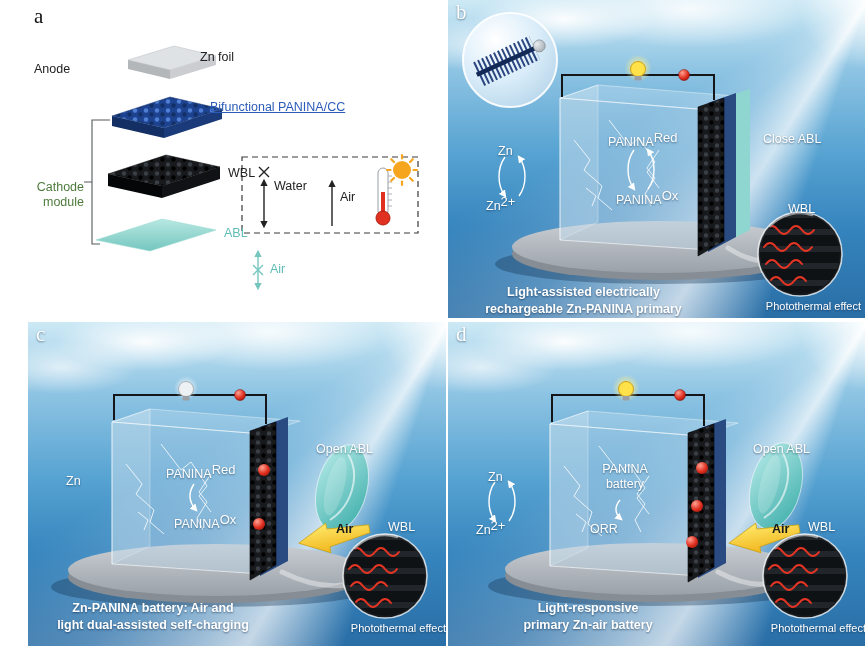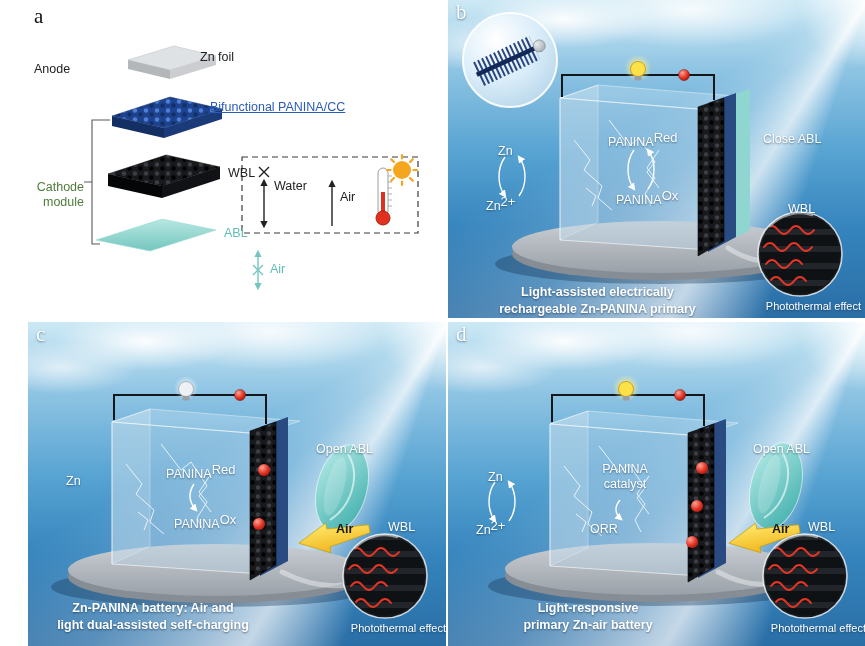--- a/index.html
+++ b/index.html
@@ -280,21 +280,21 @@
       </g>
     </svg>
     <div class="letter" style="left:8px;top:0">b</div>
     <div class="lbl" style="left:50px;top:144px">Zn</div>
     <div class="lbl" style="left:38px;top:198px"><span>Zn</span><span class="sup">2+</span></div>
     <div class="lbl" style="left:160px;top:134px"><span>PANINA</span><span class="sup">Red</span></div>
     <div class="lbl" style="left:168px;top:192px"><span>PANINA</span><span class="sup">Ox</span></div>
     <div class="lbl" style="left:315px;top:132px">Close ABL</div>
     <div class="lbl" style="left:340px;top:202px">WBL</div>
     <div class="ptlabel" style="left:291px;width:122px;top:300px">Photothermal effect</div>
-    <div class="caption" style="left:22px;width:255px;top:284px">
+    <div class="caption" style="left:8px;width:255px;top:284px">
       <div>Light-assisted electrically</div>
       <div>rechargeable Zn-PANINA primary</div>
     </div>
   </section>
 
   <section class="panel panel-c sky">
     <div class="beam"></div>
     <svg class="art" viewBox="0 0 418 324">
       <use href="#pedestal" transform="translate(188,248)"></use>
       <use href="#tank" transform="translate(84,100)"></use>
@@ -343,21 +343,21 @@
       <use href="#abl-blob" transform="translate(328,164)"></use>
       <use href="#air-arrow" transform="translate(310,214)"></use>
       <path d="M270,250 C300,266 328,266 344,252" stroke="rgba(255,255,255,.4)" stroke-width="5" fill="none" stroke-linecap="round"></path>
       <use href="#pt-inset" transform="translate(357,254)"></use>
     </svg>
     <div class="letter" style="left:8px;top:0">d</div>
     <div class="lbl" style="left:40px;top:148px">Zn</div>
     <div class="lbl" style="left:28px;top:200px"><span>Zn</span><span class="sup">2+</span></div>
     <div class="lbl" style="left:132px;width:90px;top:140px;text-align:center">
       <div>PANINA</div>
-      <div>catalyst</div>
+      <div>battery</div>
     </div>
     <div class="lbl" style="left:142px;top:200px">ORR</div>
     <div class="lbl" style="left:305px;top:120px">Open ABL</div>
     <div class="lbl onyellow" style="left:324px;top:200px">Air</div>
     <div class="lbl" style="left:360px;top:198px">WBL</div>
     <div class="ptlabel" style="left:296px;width:122px;top:300px">Photothermal effect</div>
     <div class="caption" style="left:20px;width:240px;top:278px">
       <div>Light-responsive</div>
       <div>primary Zn-air battery</div>
     </div>

